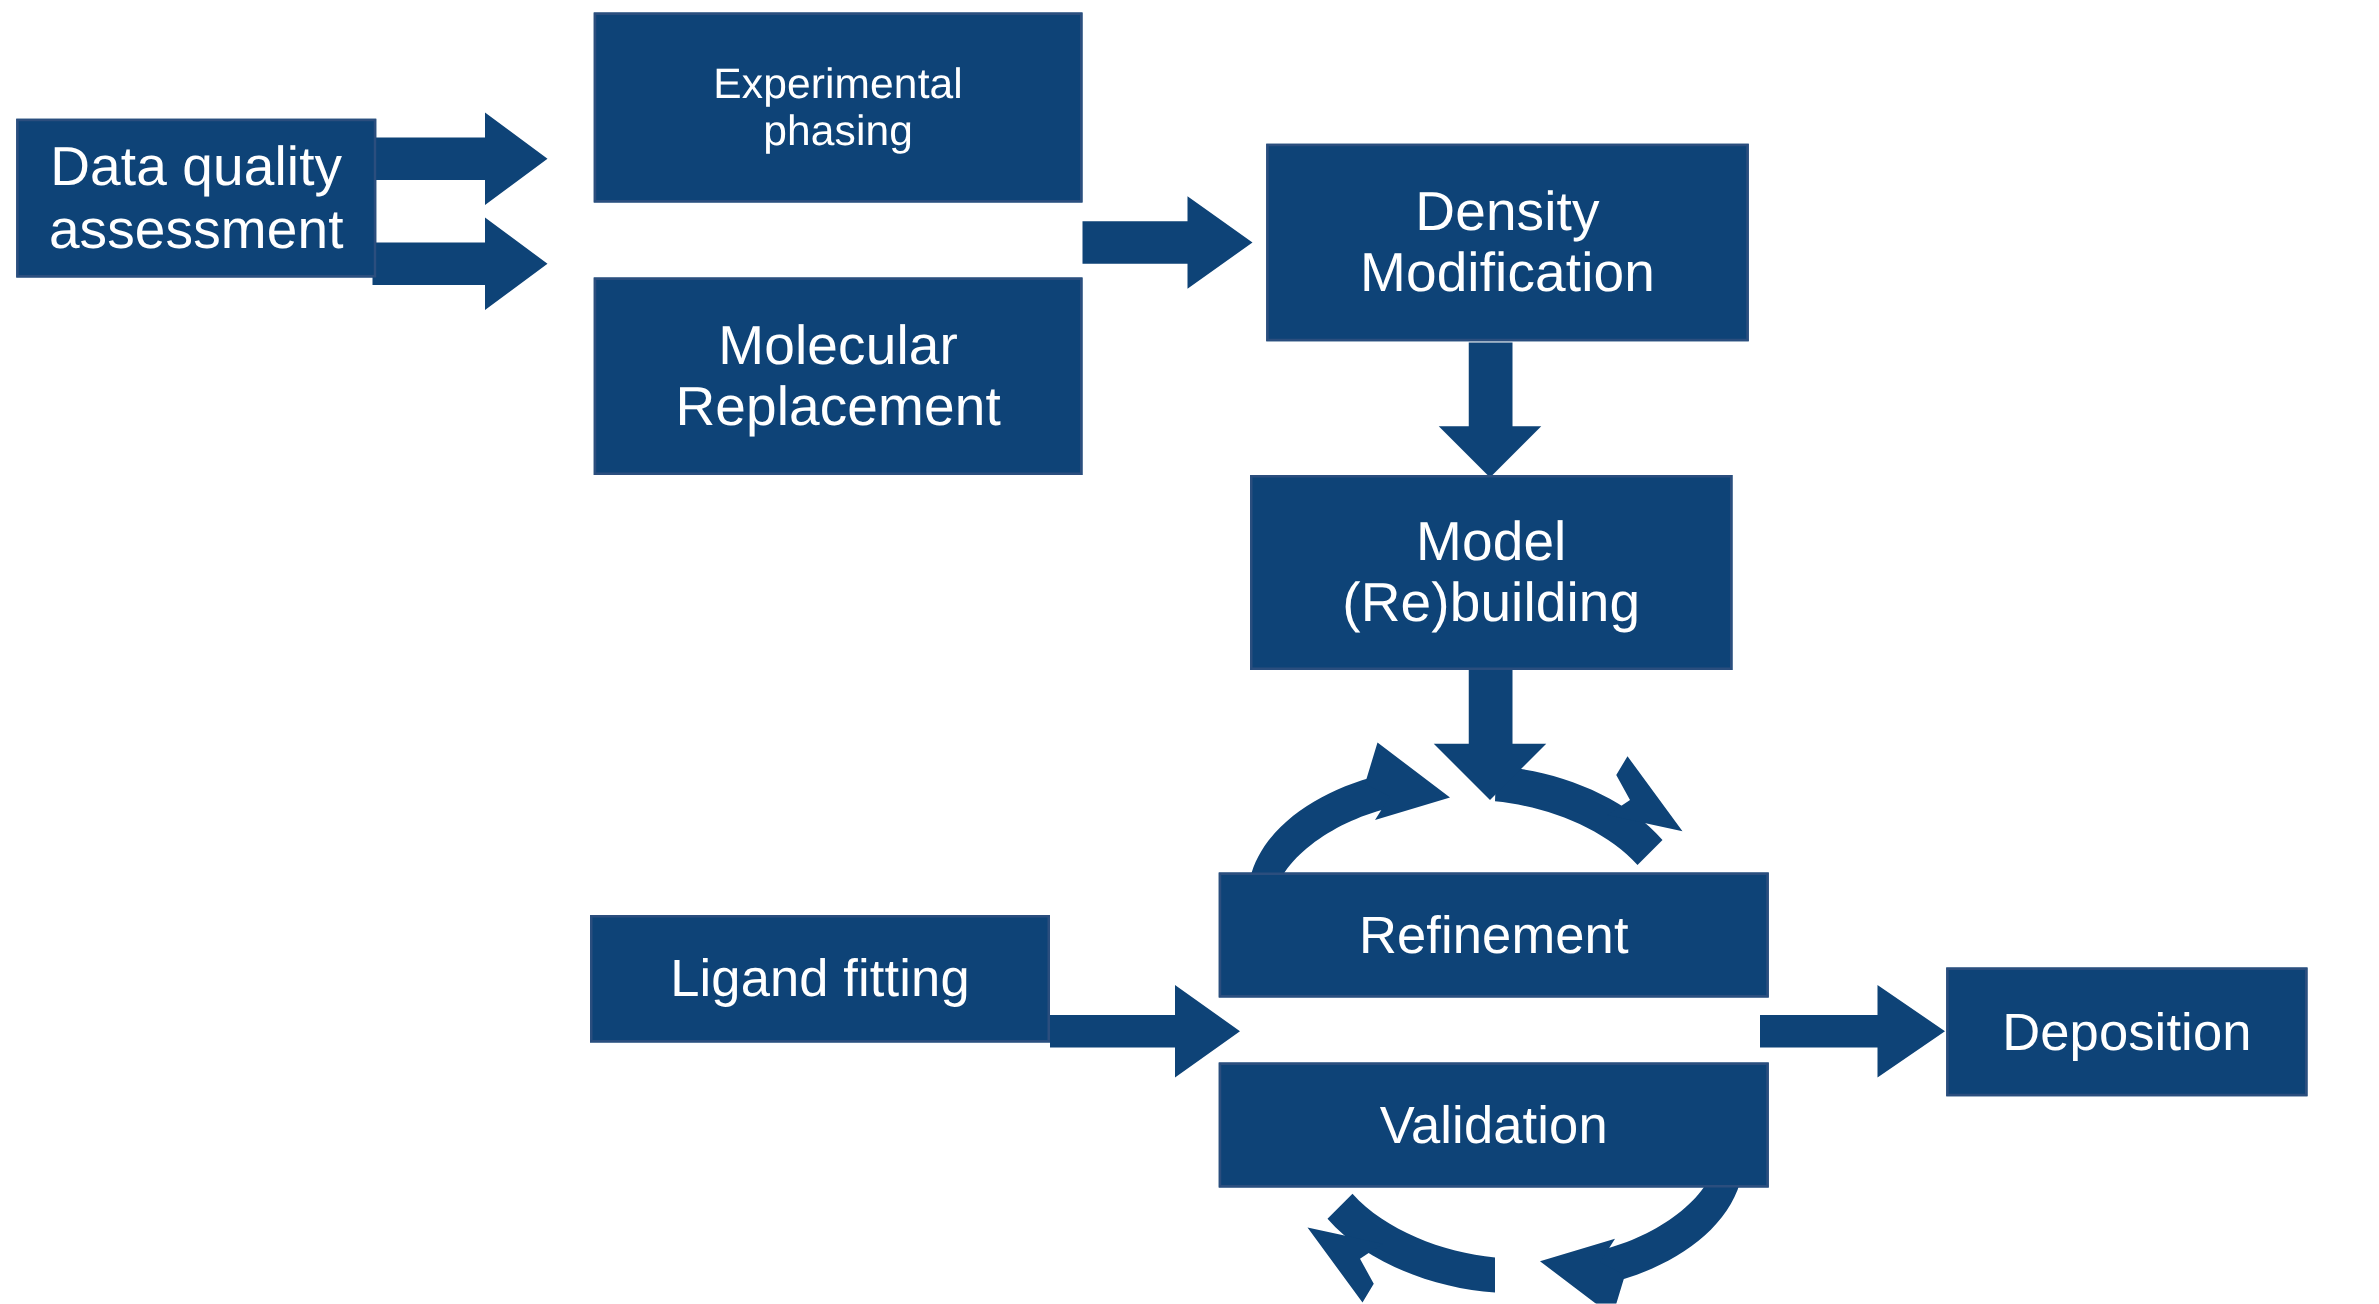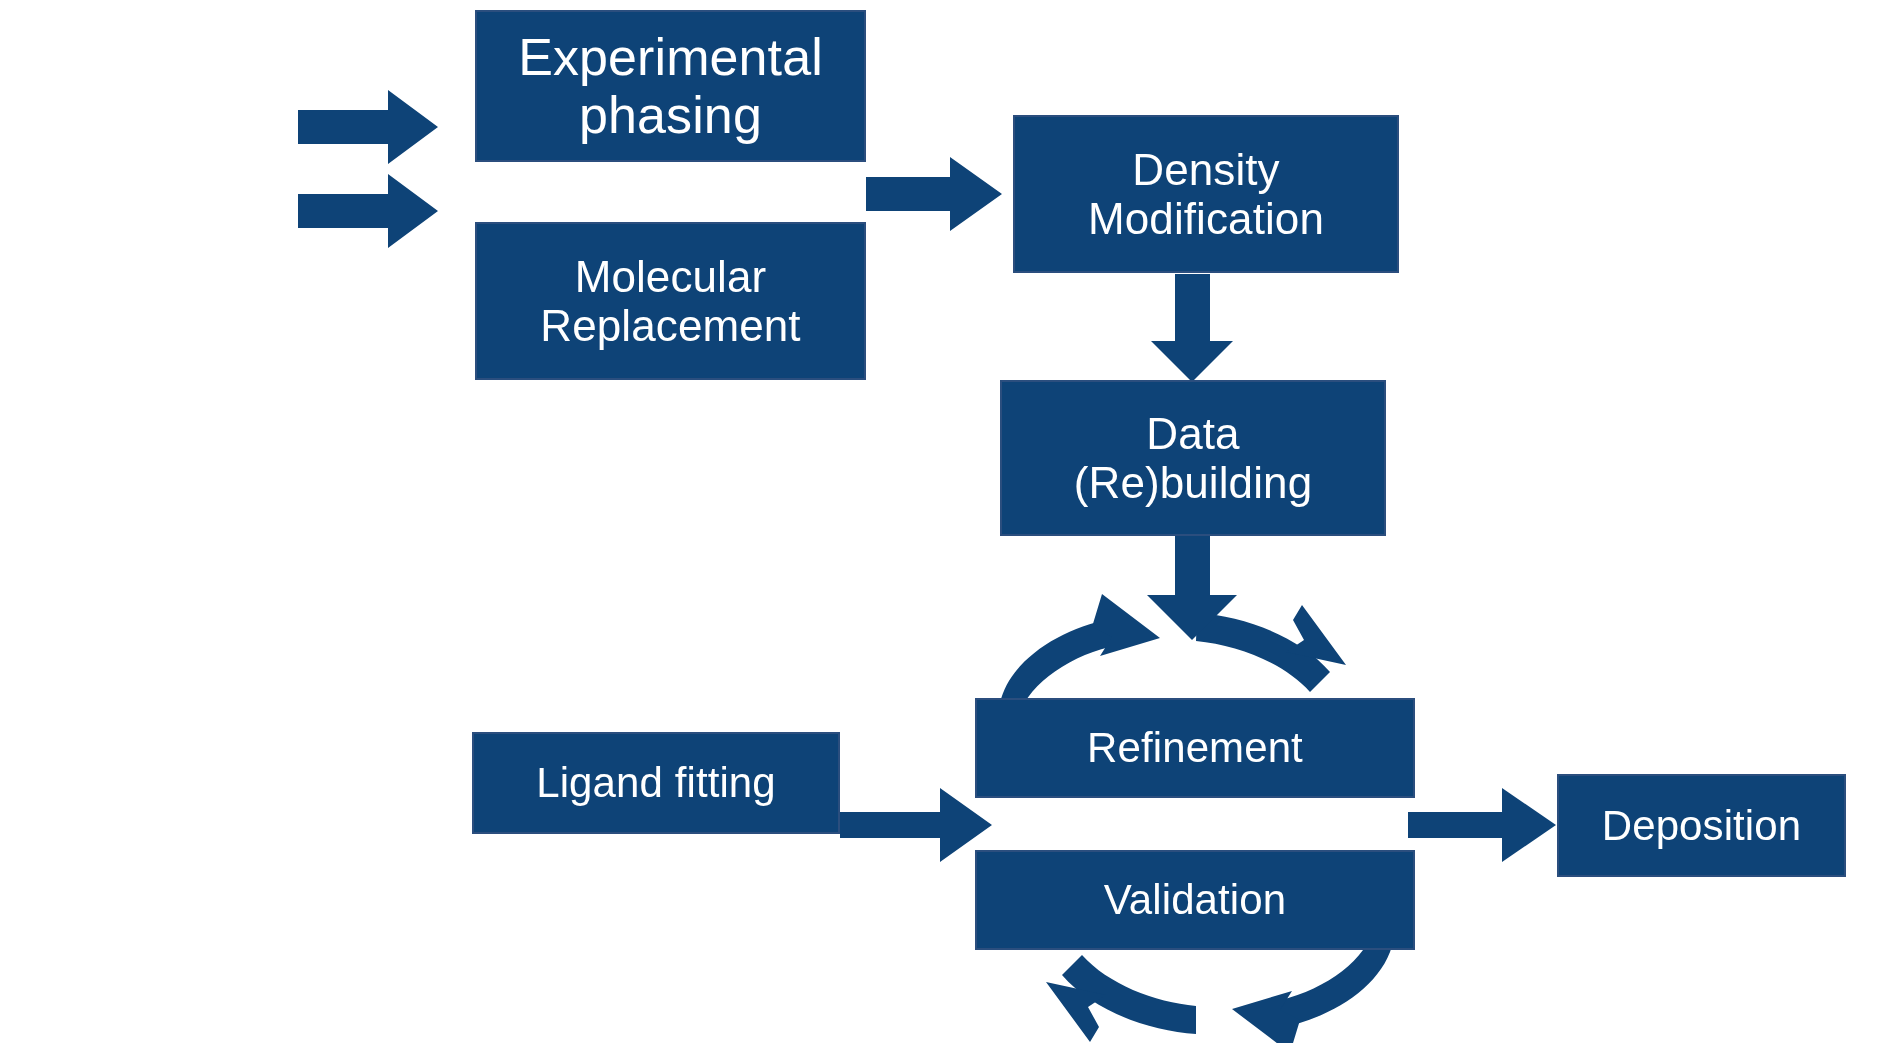--- a/index.html
+++ b/index.html
@@ -35,21 +35,21 @@
   .node span {
     display: block;
     width: 100%;
     padding: 0 6px;
     box-sizing: border-box;
     white-space: pre-line;
   }
 
   
   #node-data-quality      { left: 13px;   top: 95px;  width: 288px; height: 127px; font-size: 44px; }
-  #node-exp-phasing       { left: 475px;  top: 10px;  width: 391px; height: 152px; font-size: 52px; }
+  #node-exp-phasing       { left: 475px;  top: 10px;  width: 391px; height: 152px; font-size: 34px; }
   #node-mol-replacement   { left: 475px;  top: 222px; width: 391px; height: 158px; font-size: 44px; text-align: center; }
   #node-density-mod       { left: 1000px; top: 115px; width: 386px; height: 158px; font-size: 44px; margin-left: 13px; }
   #node-model-rebuilding  { left: 1000px; top: 380px; width: 386px; height: 156px; font-size: 44px; }
   #node-refinement        { left: 975px;  top: 698px; width: 440px; height: 100px; font-size: 42px; }
   #node-validation        { left: 975px;  top: 850px; width: 440px; height: 100px; font-size: 42px; justify-content: center; }
   #node-ligand-fitting    { left: 472px;  top: 732px; width: 368px; height: 102px; font-size: 42px; }
   #node-deposition        { left: 1557px; top: 774px; width: 289px; height: 103px; font-size: 42px; }
 
   
   #arrow-layer {
@@ -123,38 +123,42 @@
       <path d="M 1175 536 L 1210 536 L 1210 595 L 1237 595 L 1192 640 L 1147 595 L 1175 595 Z"></path>
 
       <path d="M 840 812 L 940 812 L 940 788 L 992 825 L 940 862 L 940 838 L 840 838 Z"></path>
 
       <path d="M 1408 812 L 1502 812 L 1502 788 L 1556 825 L 1502 862 L 1502 838 L 1408 838 Z"></path>
     </g>
   </svg>
 
   <div style="position:absolute; left:993px; top:800px; width:404px; height:48px; background:#ffffff; z-index:4;"></div>
 
+  <div class="node" id="node-data-quality">
+    <span>Data quality
+assessment</span>
+  </div>
 
   <div class="node" id="node-exp-phasing">
     <span>Experimental
 phasing</span>
   </div>
 
   <div class="node" id="node-mol-replacement">
     <span>Molecular
 Replacement</span>
   </div>
 
   <div class="node" id="node-density-mod">
     <span>Density
 Modification</span>
   </div>
 
   <div class="node" id="node-model-rebuilding">
-    <span>Data
+    <span>Model
 (Re)building</span>
   </div>
 
   <div class="node" id="node-refinement" style="z-index:5;">
     <span>Refinement</span>
   </div>
 
   <div class="node" id="node-validation" style="z-index:5;">
     <span>Validation</span>
   </div>

